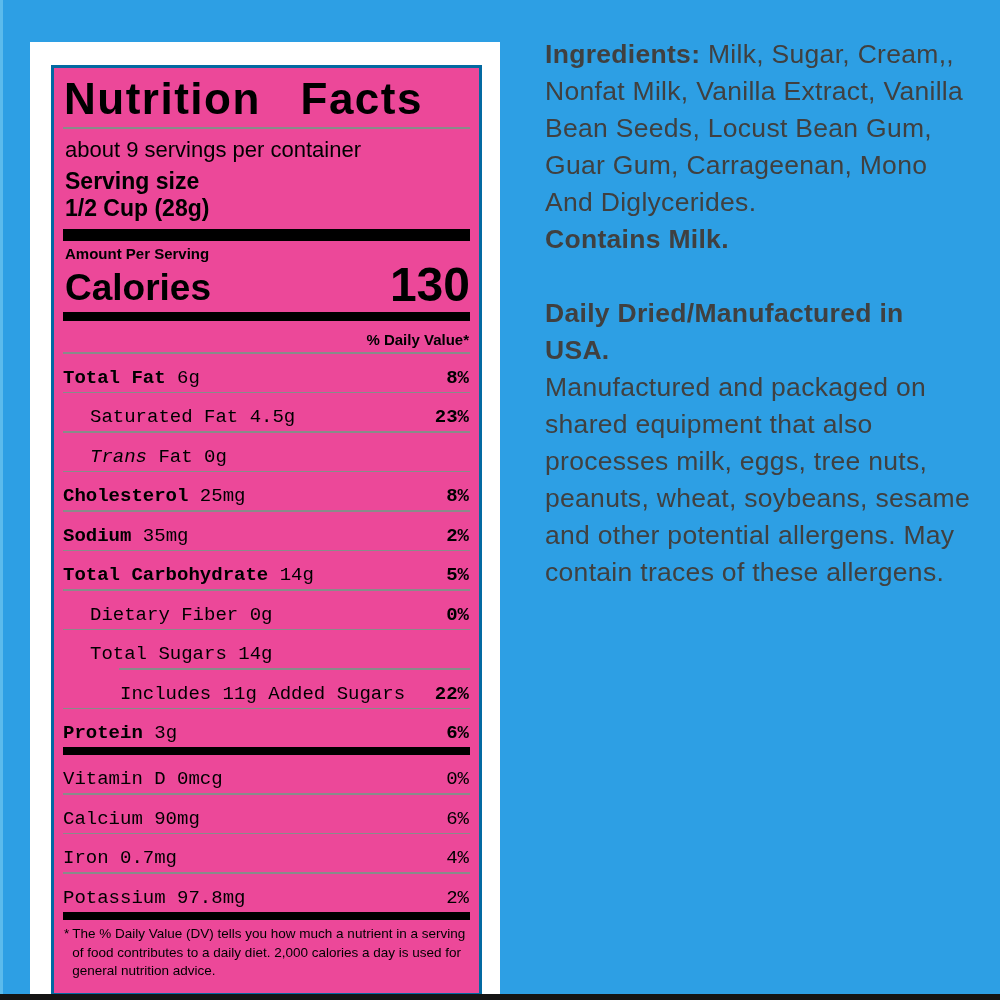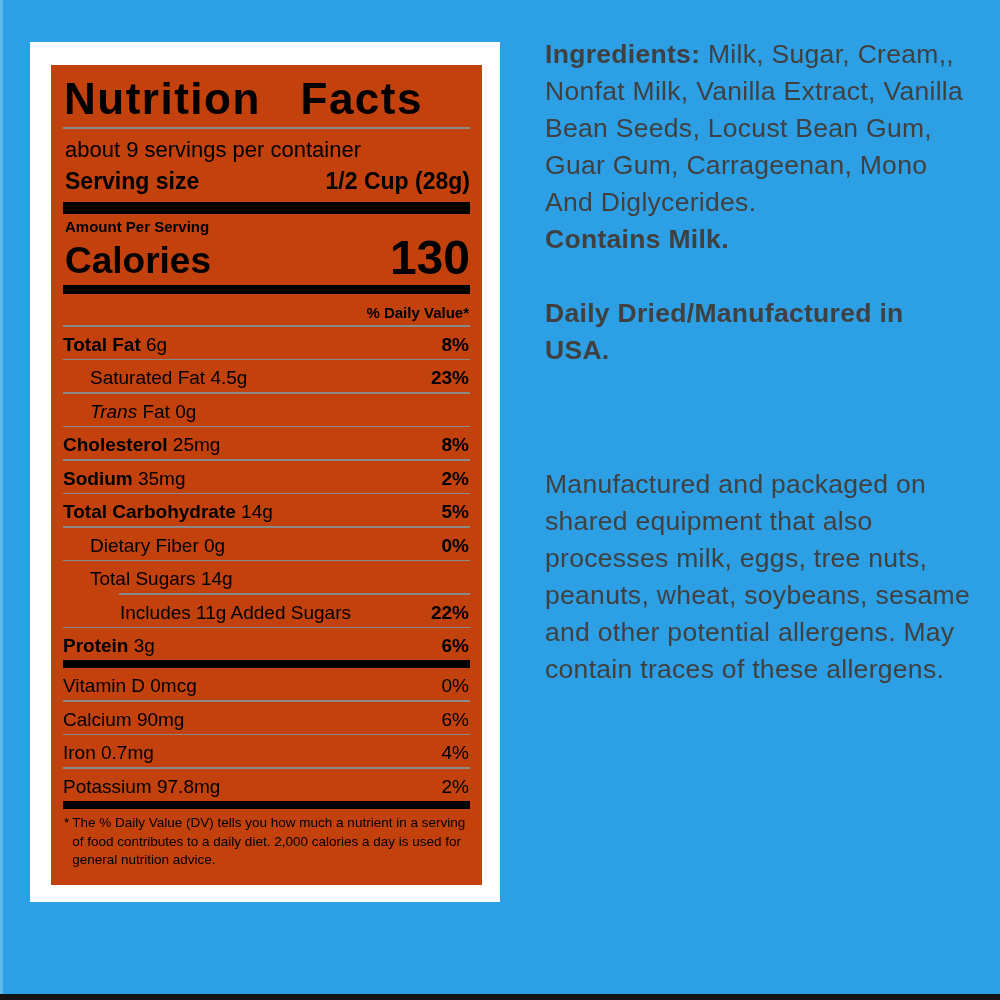--- a/index.html
+++ b/index.html
@@ -11,67 +11,68 @@
   .edge-strip{position:absolute;left:0;top:0;width:3px;height:100%;background:#5BBBEC;}
   .bottom-bar{position:absolute;left:0;bottom:0;width:100%;height:6px;background:#141414;}
 
   
   .label-panel{
     position:absolute;left:30px;top:42px;width:470px;
     background:#fff;box-sizing:border-box;
     padding:23px 18px 17px 21px;
   }
   .label-box{
-    border:3px solid #c2410c;background:#c2410c;color:#000;
+    border:3px solid #0369a1;background:#ec4899;color:#000;
     padding:5px 9px 10px 9px;box-sizing:border-box;
   }
   .nf-title{
     font-weight:bold;font-size:44px;letter-spacing:1.5px;word-spacing:26px;
     line-height:1.1;padding:2px 0 4px 1px;white-space:nowrap;
   }
   .hr{height:1.5px;background:#8A8A8A;}
   .hr.title-rule{margin:0 0 5px 0;}
   .hr.rule-indent{margin-left:56px;}
   .servings{font-size:22px;padding:3px 0 2px 2px;}
   .serving-size{
     display:flex;justify-content:space-between;font-size:23px;font-weight:bold;
     padding:3px 0 7px 2px;
+    flex-direction:column;
   }
   .bar-thick{height:12px;background:#000;}
   .bar-med{height:9px;background:#000;}
   .bar-sec{height:8px;background:#000;}
   .aps{font-size:15px;font-weight:bold;padding:4px 0 0 2px;}
   .calories-row{
     display:flex;justify-content:space-between;align-items:flex-end;
     padding:0 0 5px 2px;
   }
   .calories-word{font-size:37px;font-weight:bold;line-height:1.05;}
   .calories-value{font-size:48px;font-weight:bold;line-height:0.95;}
   .dv-header{font-size:15px;font-weight:bold;text-align:right;padding:10px 1px 4px 0;}
   .nrow{
     display:flex;justify-content:space-between;align-items:baseline;
-    font-size:19px;padding:7px 1px 3px 0;
+    font-size:19px;padding:13px 1px 3px 0;font-family:Liberation Mono, monospace;
   }
   .nrow .nname.ind1{padding-left:27px;}
   .nrow .nname.ind2{padding-left:57px;}
   .nrow .ndv.bold{font-weight:bold;}
   .footnote{
     display:flex;font-size:13.5px;line-height:1.38;padding:5px 0 2px 1px;
   }
   .footnote .marker{padding:0 3px 0 0;}
 
   
   .right-panel{
     position:absolute;left:545px;top:36px;width:428px;
     color:#404040;font-size:26.5px;line-height:37px;letter-spacing:0.3px;
   }
   .right-panel b{font-weight:bold;}
   .contains-line{font-weight:bold;}
   .origin-line{font-weight:bold;margin-top:37px;}
-  .allergen{margin-top:97px;}
+  .allergen{}
 </style>
 </head>
 <body>
 
 <div class="edge-strip"></div>
 
 <div class="label-panel">
   <div class="label-box">
     <div class="nf-title">Nutrition Facts</div>
     <div class="hr title-rule"></div>

